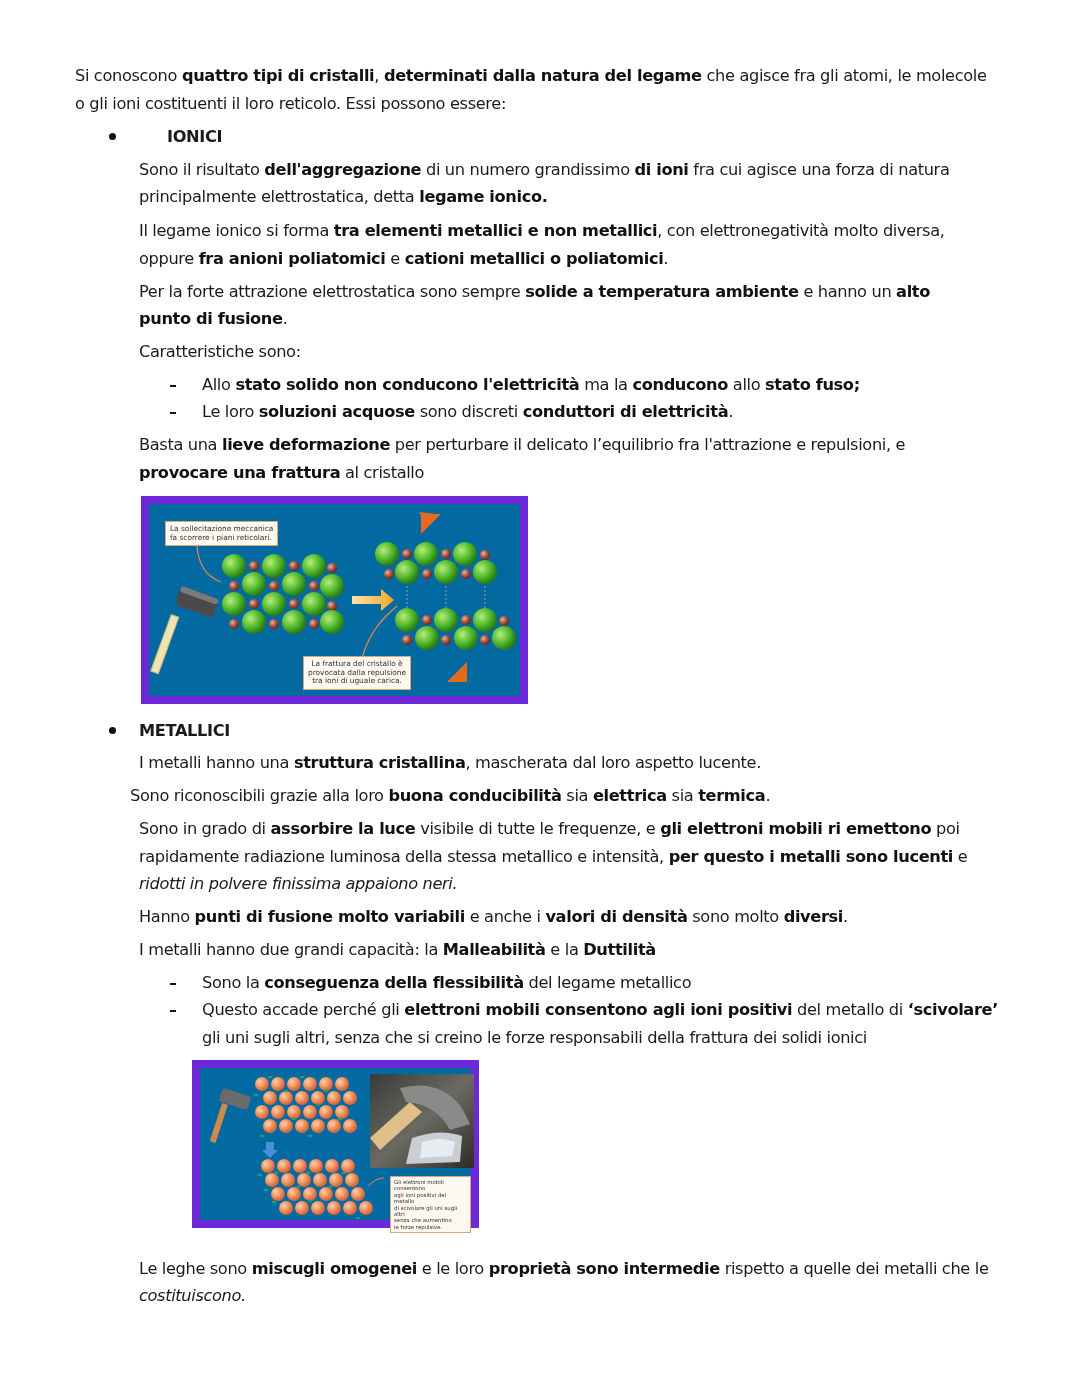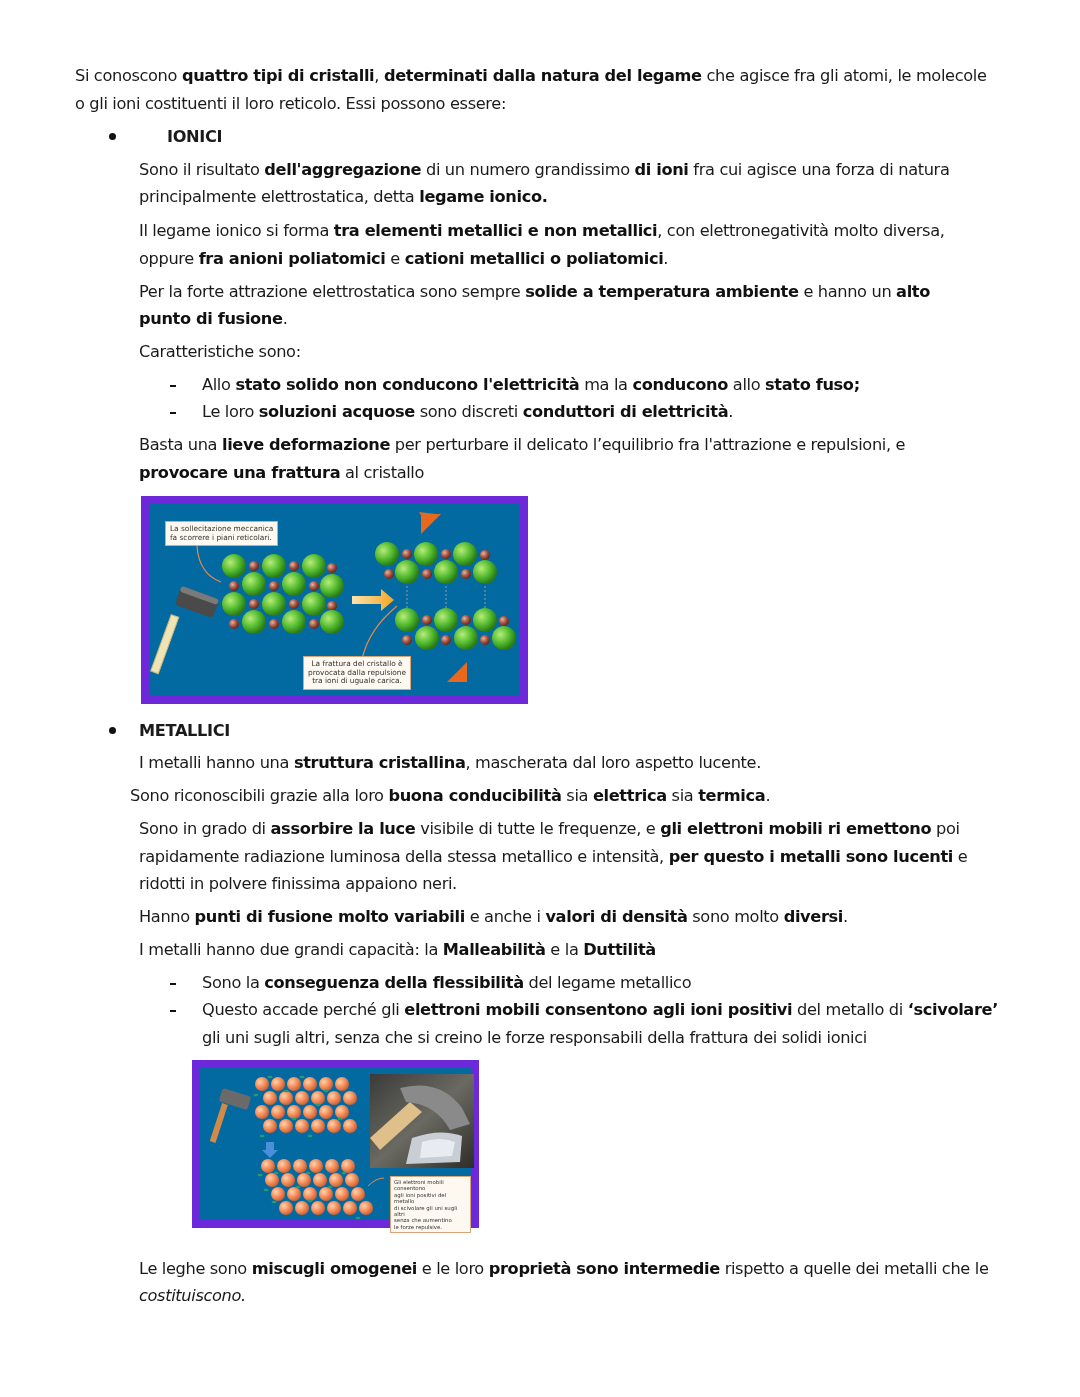--- a/index.html
+++ b/index.html
@@ -181,21 +181,21 @@
 </div>
 <div class="line" style="left:130px;top:785px;">
   <span>Sono riconoscibili grazie alla loro </span><b>buona conducibilità</b><span> sia </span><b>elettrica</b><span> sia </span><b>termica</b><span>.</span>
 </div>
 <div class="line" style="left:139px;top:818px;">
   <span>Sono in grado di </span><b>assorbire la luce</b><span> visibile di tutte le frequenze, e </span><b>gli elettroni mobili ri emettono</b><span> poi</span>
 </div>
 <div class="line" style="left:139px;top:846px;">
   <span>rapidamente radiazione luminosa della stessa metallico e intensità, </span><b>per questo i metalli sono lucenti</b><span> e</span>
 </div>
-<div class="line" style="left:139px;top:873px;">ridotti in polvere finissima appaiono neri.</div>
+<div class="line" style="left:139px;top:873px;font-style:italic;">ridotti in polvere finissima appaiono neri.</div>
 
 <div class="line" style="left:139px;top:906px;">
   <span>Hanno </span><b>punti di fusione molto variabili</b><span> e anche i </span><b>valori di densità</b><span> sono molto </span><b>diversi</b><span>.</span>
 </div>
 <div class="line" style="left:139px;top:939px;">
   <span>I metalli hanno due grandi capacità: la </span><b>Malleabilità</b><span> e la </span><b>Duttilità</b>
 </div>
 
 <div class="dash" style="left:170px;top:983px;"></div>
 <div class="line" style="left:202px;top:972px;">

